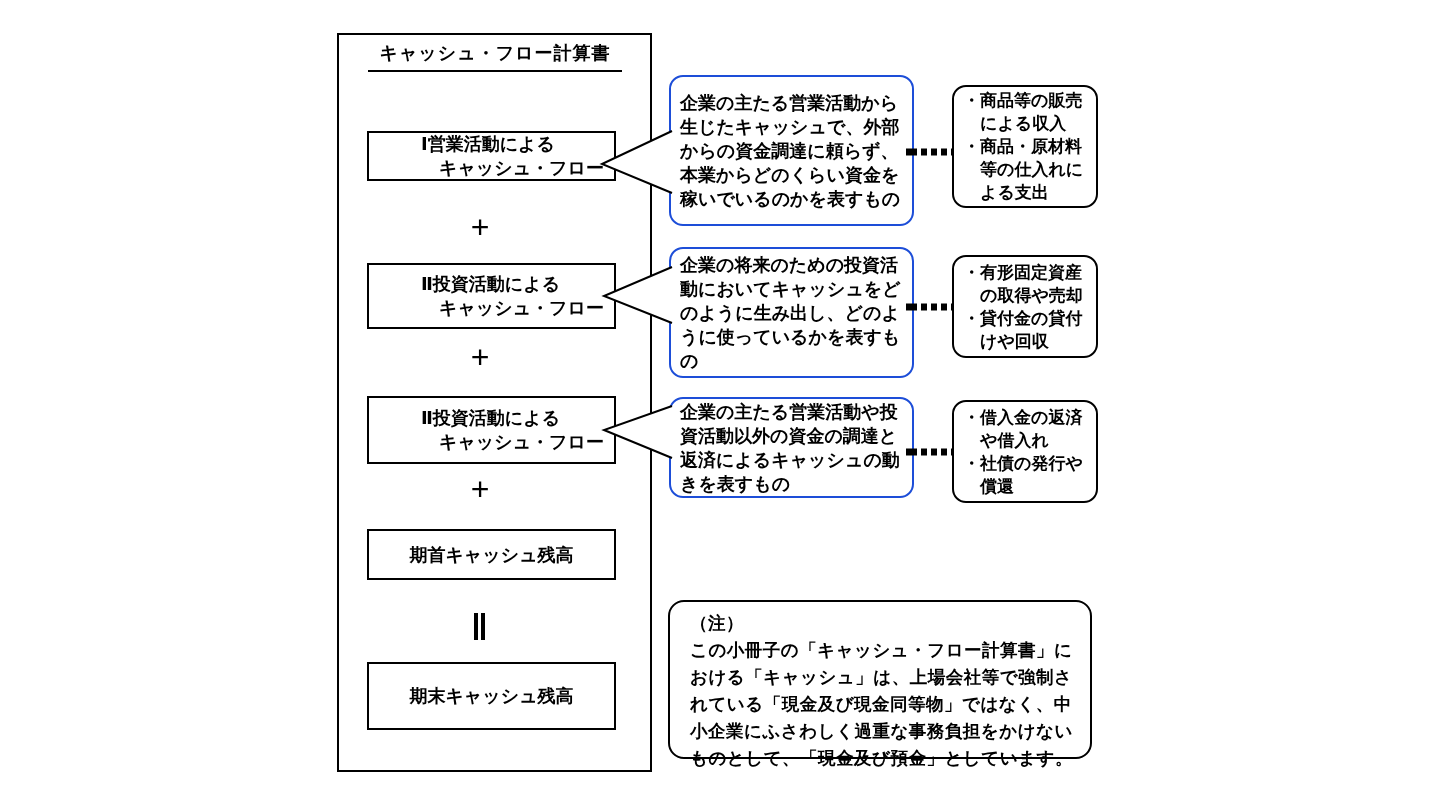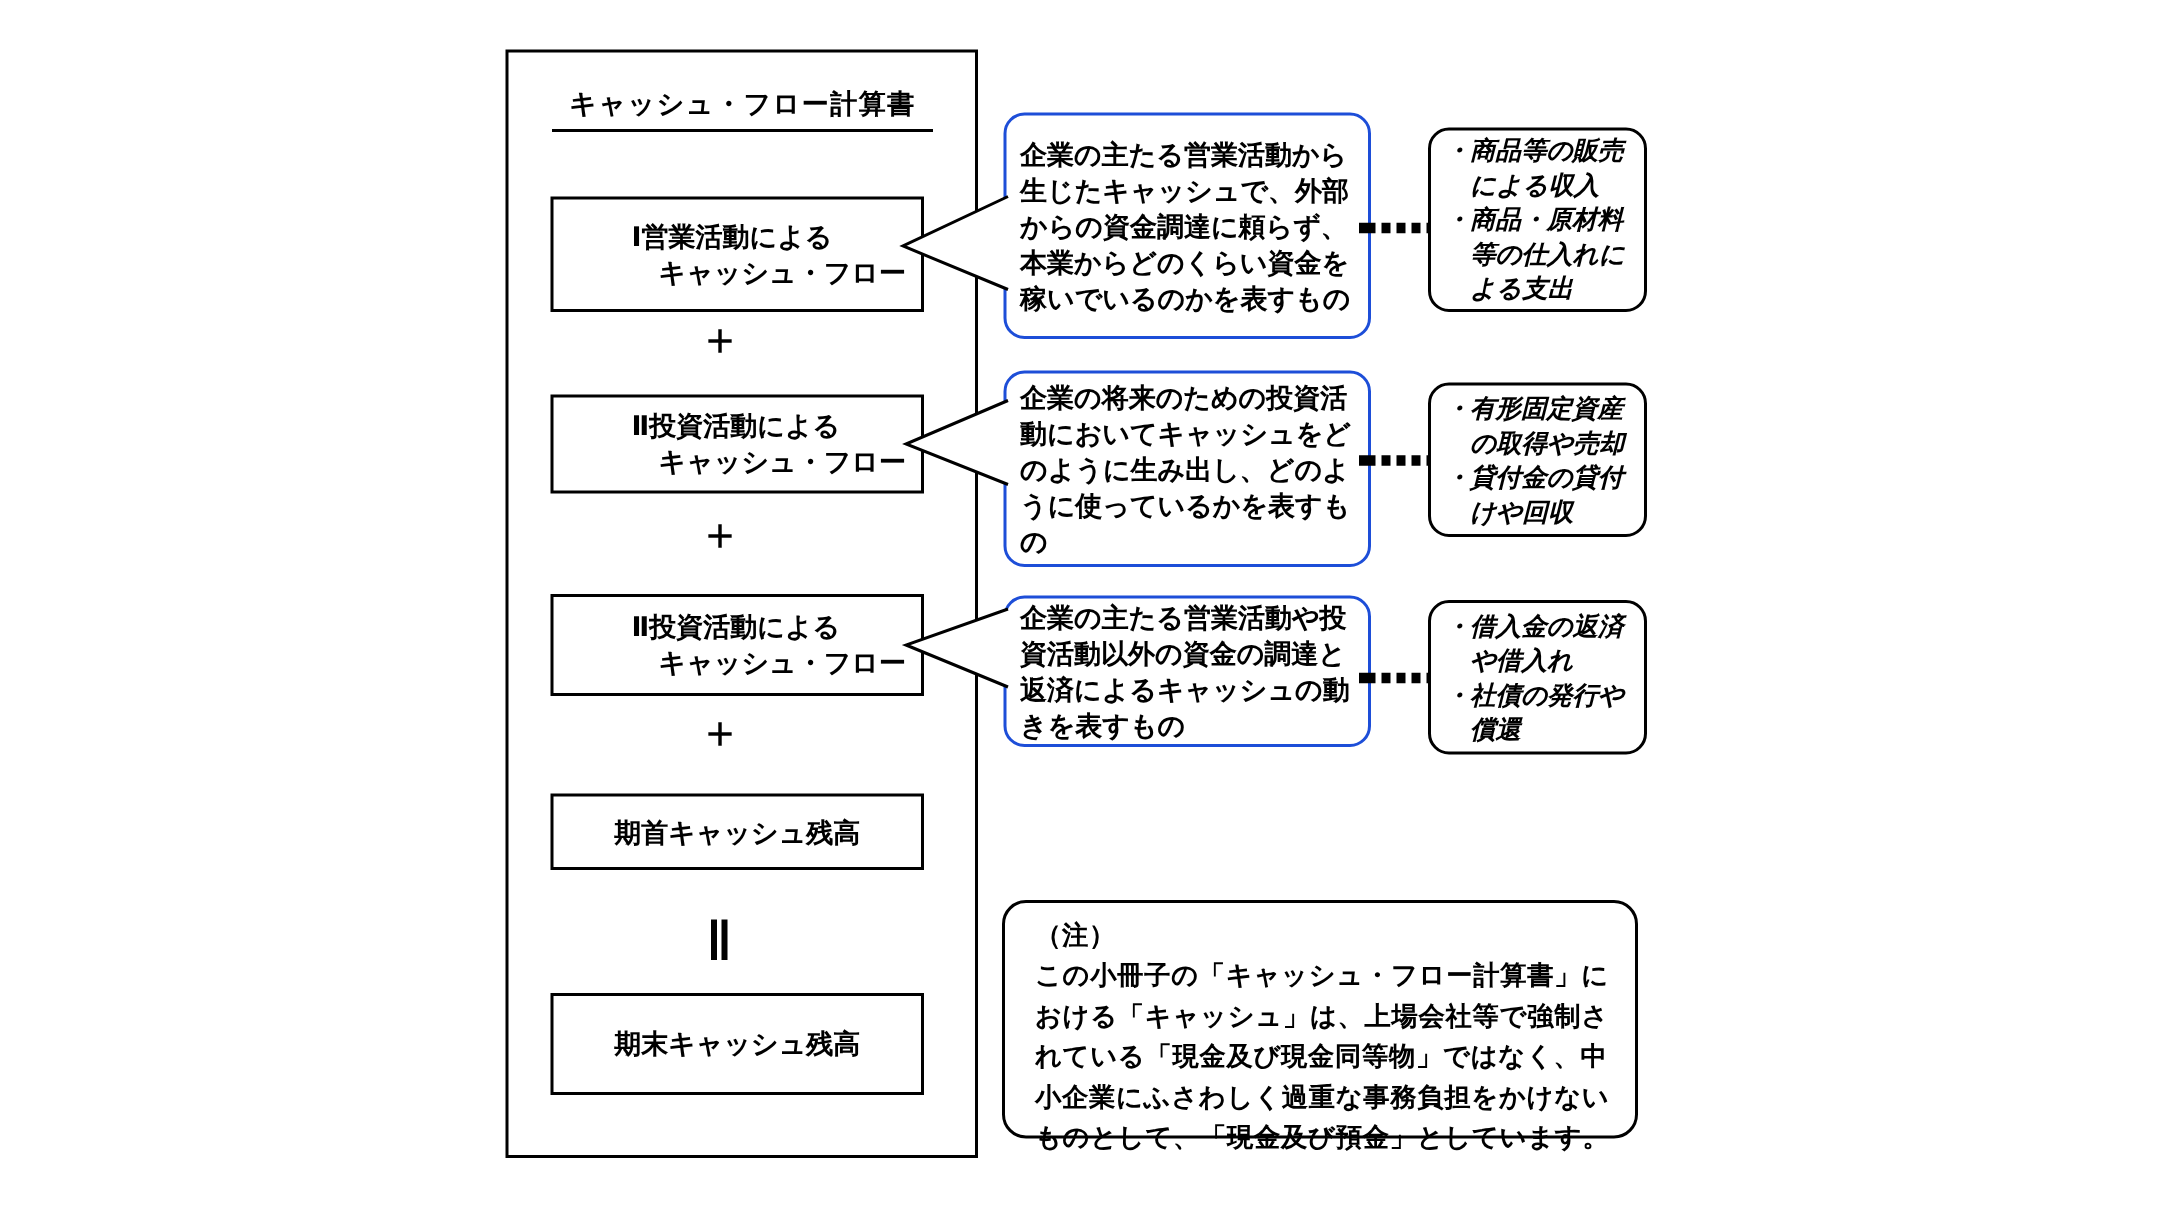--- a/index.html
+++ b/index.html
@@ -14,21 +14,21 @@
   }
   .abs{position:absolute;box-sizing:border-box;}
   .line{white-space:pre;}
 
   
   .outer-box{
     left:337px;top:33px;width:315px;height:739px;
     border:2px solid #000;background:#fff;
   }
   .diagram-title{
-    left:368px;top:56px;width:254px;height:32px;
+    left:368px;top:40px;width:254px;height:32px;
     border-bottom:2px solid #000;
     text-align:center;font-size:18px;letter-spacing:1px;line-height:26px;
   }
   .sbox{
     left:367px;width:249px;
     border:2px solid #000;background:#fff;
     display:flex;flex-direction:column;justify-content:center;
     font-size:18px;line-height:24px;
   }
   .sbox.two{padding-left:52px;align-items:flex-start;}
@@ -48,21 +48,21 @@
     border:2px solid #1d4ed8;border-radius:14px;background:#fff;
     display:flex;flex-direction:column;justify-content:center;
     padding-left:9px;font-size:18px;line-height:24px;
   }
 
   
   .example{
     left:952px;width:146px;
     border:2px solid #000;border-radius:14px;background:#fff;
     display:flex;flex-direction:column;justify-content:center;
-    padding-left:9px;font-size:17px;line-height:23px;font-style:italic;
+    padding-left:9px;font-size:17px;line-height:23px;
   }
 
   
   .note-box{
     left:668px;top:600px;width:424px;height:159px;
     border:2px solid #000;border-radius:16px;background:#fff;
     padding:8px 0 0 20px;
     font-size:17.5px;line-height:27px;letter-spacing:0.5px;
   }
 
@@ -74,21 +74,21 @@
 </style>
 </head>
 <body>
 
 <div id="canvas">
 
   <div class="abs outer-box"></div>
 
   <div class="abs diagram-title">キャッシュ・フロー計算書</div>
 
-  <div class="abs sbox two" style="top:131px;height:77px;text-align:right;">
+  <div class="abs sbox two" style="top:131px;height:50px;text-align:right;">
     <div class="line">Ⅰ営業活動による</div>
     <div class="line">　キャッシュ・フロー</div>
   </div>
 
   <div class="abs op-plus" style="top:210px;">+</div>
 
   <div class="abs sbox two" style="top:263px;height:66px;">
     <div class="line">Ⅱ投資活動による</div>
     <div class="line">　キャッシュ・フロー</div>
   </div>

